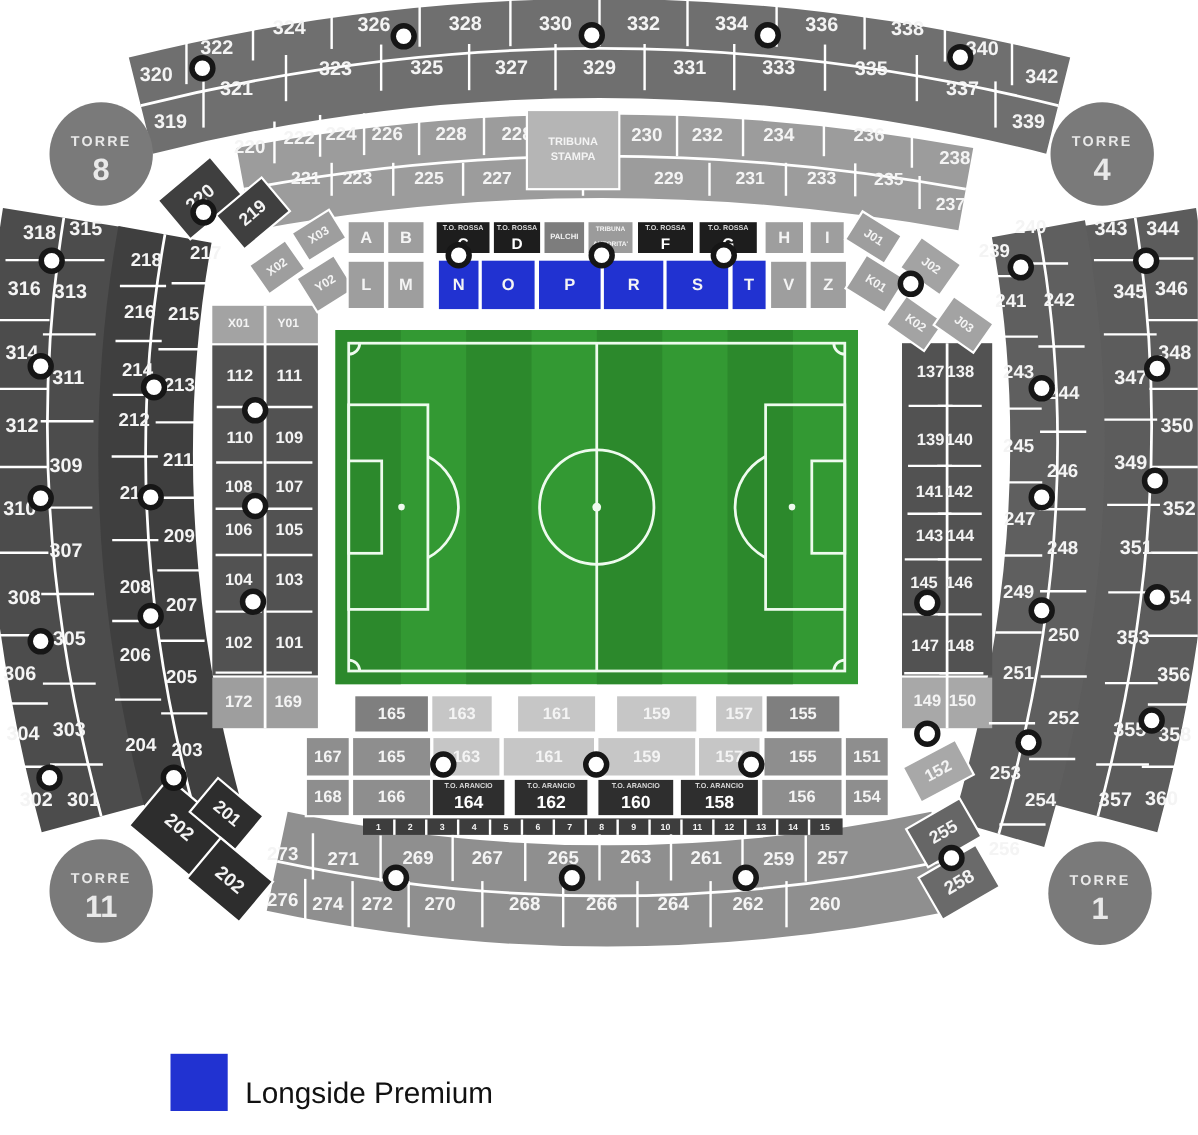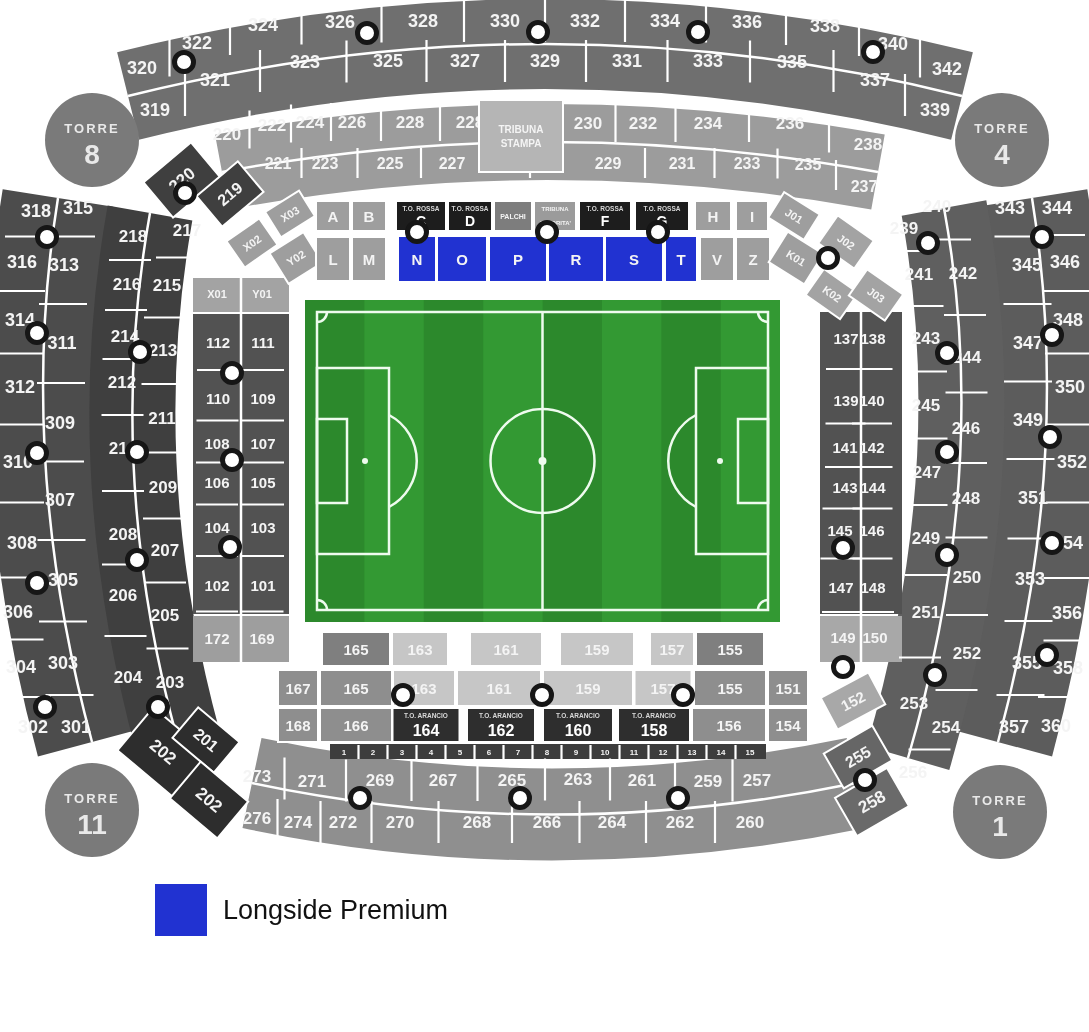--- a/index.html
+++ b/index.html
@@ -1,20 +1,20 @@
 <!DOCTYPE html>
 <html><head>
 <meta charset="utf-8">
 <style>
   html,body{margin:0;padding:0;background:#fff;}
   #page{position:relative;width:1089px;height:1032px;background:#fff;overflow:hidden;
         font-family:"Liberation Sans",sans-serif;}
   #stadium{position:absolute;left:0;top:0;}
   #stadium text{font-family:"Liberation Sans","DejaVu Sans",sans-serif;}
-  #legend{position:absolute;left:155px;top:884px;display:flex;align-items:center;}
+  #legend{position:absolute;left:155px;top:958px;display:flex;align-items:flex-end;}
   #legend .swatch{width:52px;height:52px;}
   #legend .lab{margin-left:16px;font-size:27px;color:#111;}
 </style>
 </head>
 <body>
 
 <div id="page">
   <svg id="stadium" width="1089" height="890" viewBox="0 0 1089 890">
 
     <g>

